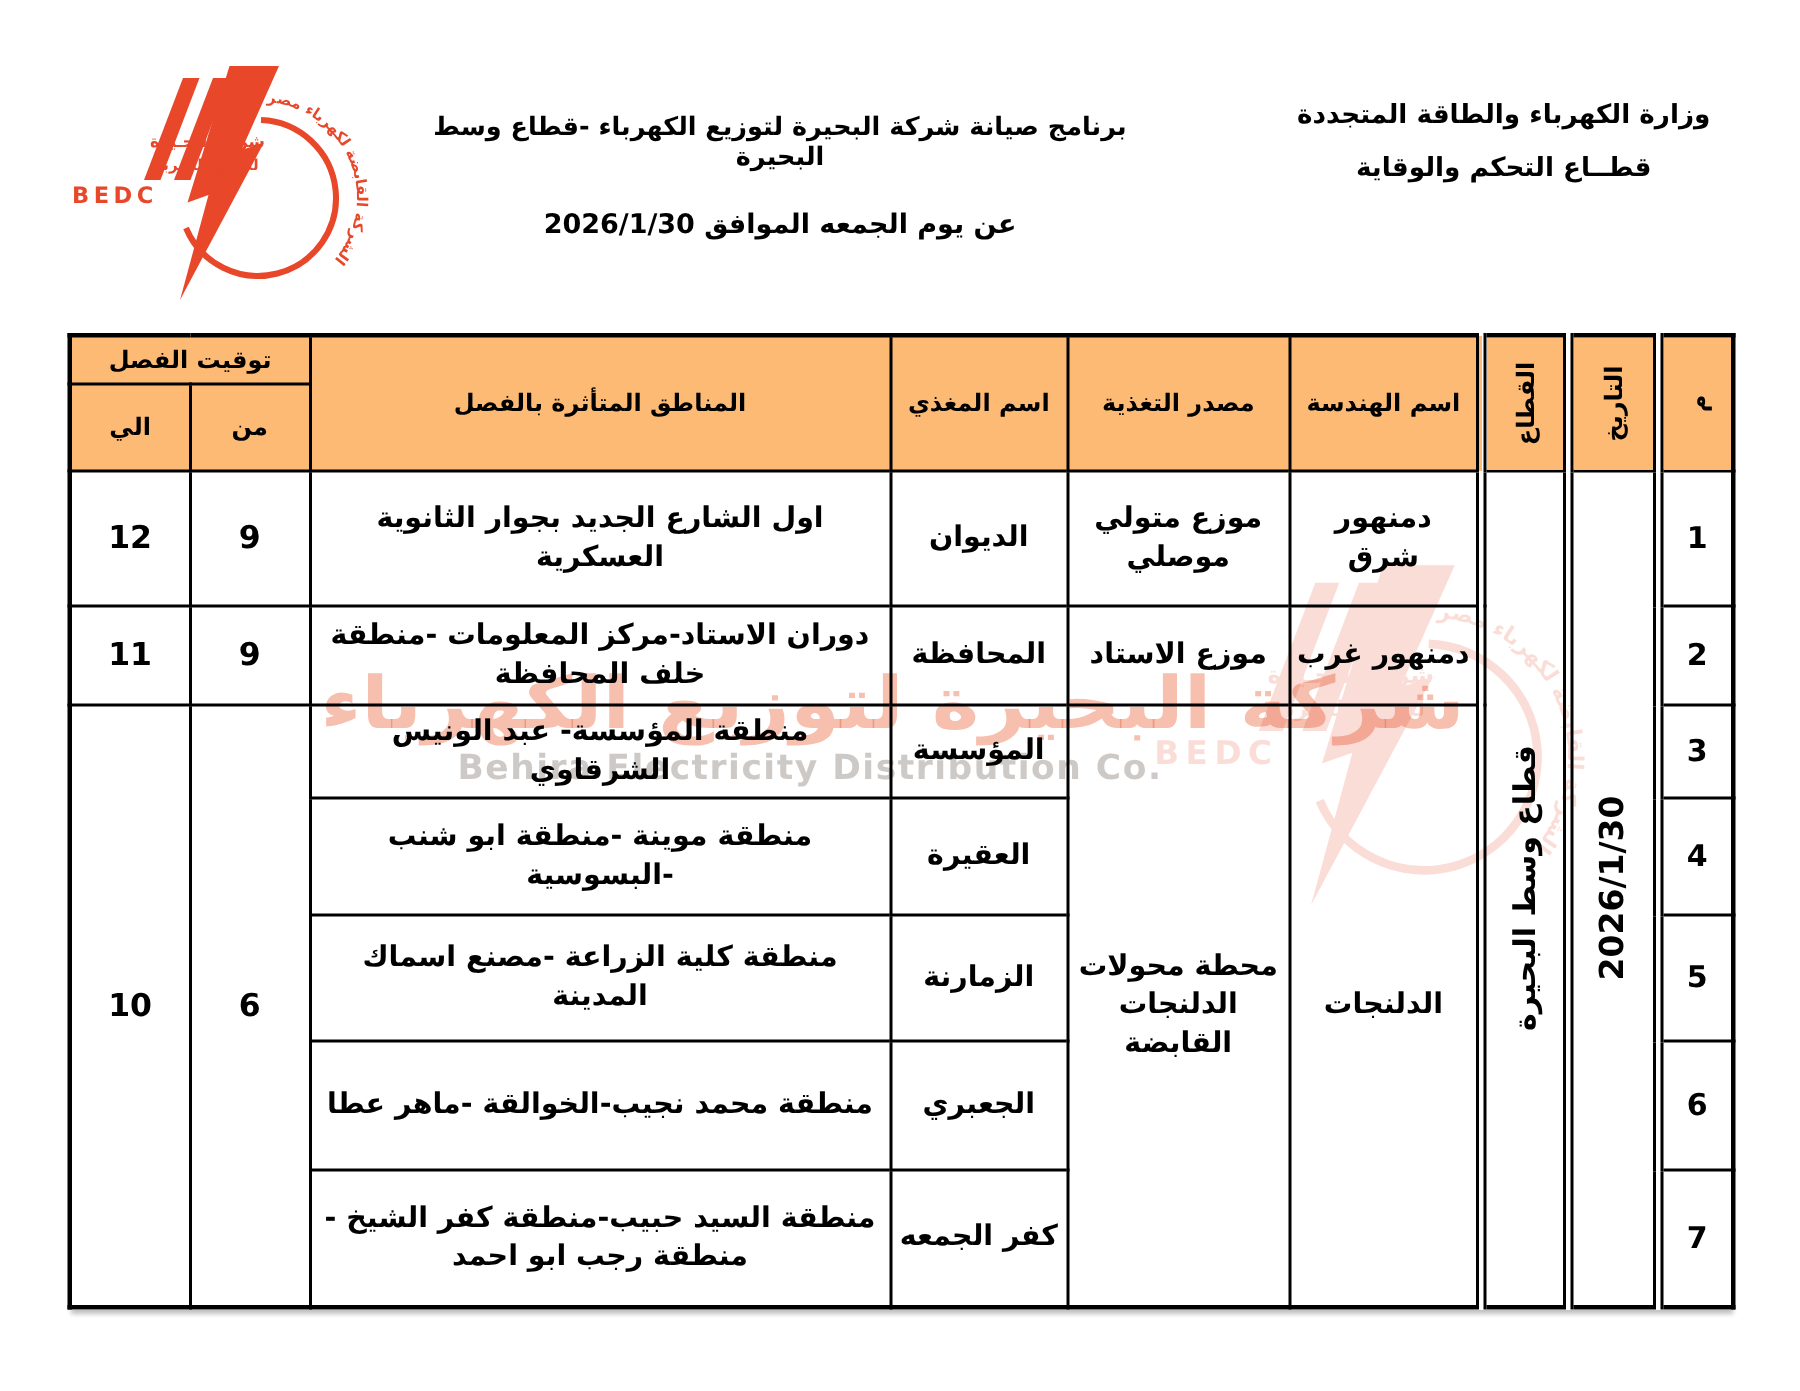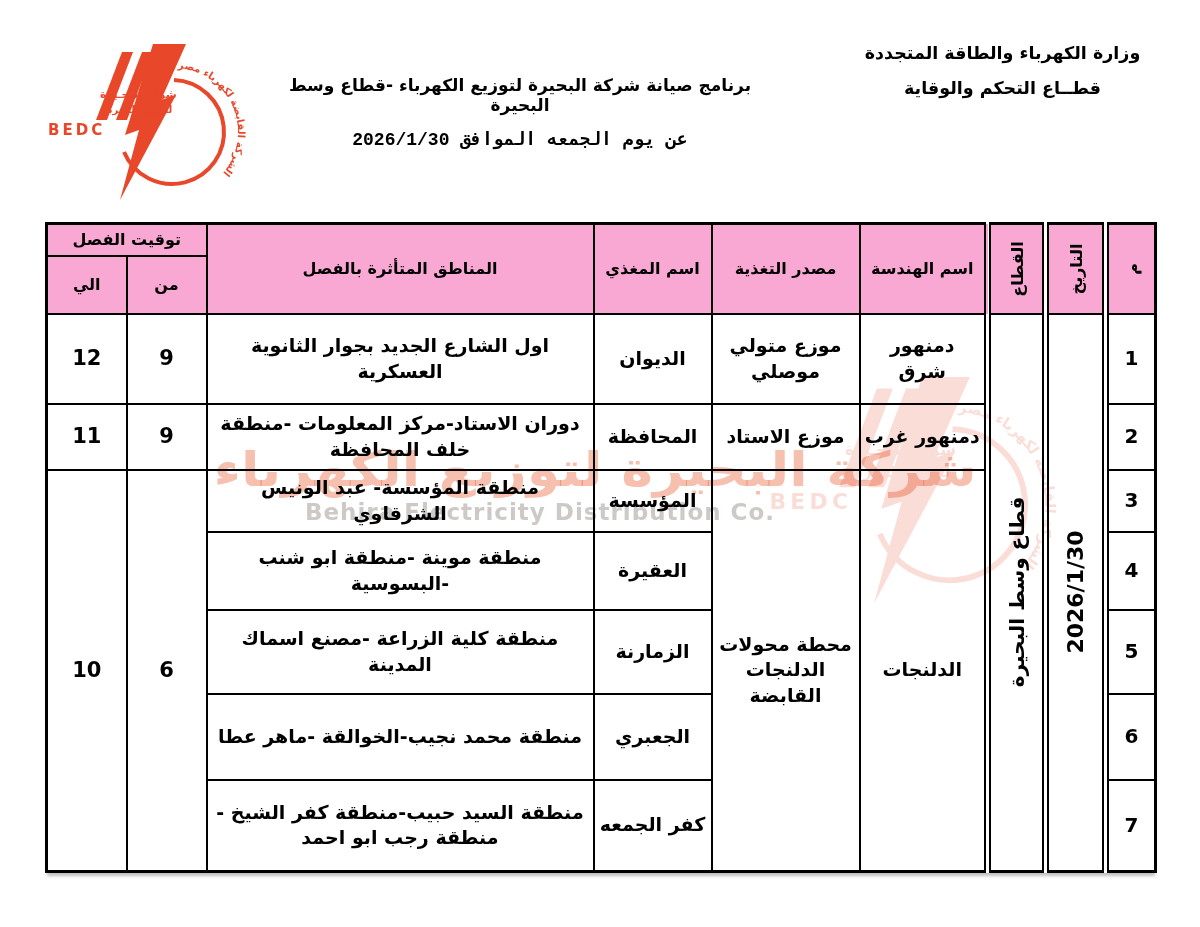--- a/index.html
+++ b/index.html
@@ -3,40 +3,40 @@
 <meta charset="utf-8">
 <style>
   html,body{margin:0;padding:0;}
   body{
     width:1200px;height:927px;background:#ffffff;position:relative;overflow:hidden;
     font-family:"DejaVu Sans", sans-serif;color:#000;
   }
   .logo-main{position:absolute;left:36px;top:40px;width:210px;height:172px;}
   .hdr-center{position:absolute;left:285px;top:75px;width:470px;text-align:center;
     direction:rtl;font-weight:bold;font-size:17px;}
-  .hdr-center .line2{margin-top:13px;font-size:18px;font-family:Liberation Mono, monospace;}
-  .hdr-right{position:absolute;left:815px;top:36px;width:375px;text-align:center;
+  .hdr-center .line2{margin-top:24px;font-size:18px;}
+  .hdr-right{position:absolute;left:815px;top:60px;width:375px;text-align:center;
     direction:rtl;font-weight:bold;font-size:17.5px;line-height:35px;}
   .hdr-right div{white-space:nowrap;}
 
   
   .wm-ar{position:absolute;left:160px;top:441px;width:870px;text-align:center;direction:rtl;
     font-weight:bold;font-size:48px;white-space:nowrap;color:rgba(233,96,52,0.40);
     transform:scaleX(1.12);letter-spacing:2px;}
   .wm-en{position:absolute;left:195px;top:499px;width:580px;text-align:right;
     font-weight:bold;font-size:23px;white-space:nowrap;color:rgba(145,135,128,0.45);
     letter-spacing:1px;}
   .wm-logo{position:absolute;left:752px;top:358px;width:305px;height:276px;opacity:0.18;}
 
   table.sched{position:absolute;left:45px;top:222px;border-collapse:collapse;
     table-layout:fixed;direction:rtl;border:3px solid #000;
     box-shadow:0 5px 3px -2px rgba(0,0,0,0.25);}
   .sched th,.sched td{border:2px solid #000;padding:0 4px;font-weight:bold;
     text-align:center;vertical-align:middle;background:transparent;}
-  .sched th{background:#f9a8d4;font-size:16px;}
+  .sched th{background:#fdba74;font-size:16px;}
   .sched td{font-size:19px;line-height:1.35;}
   .dL{border-left:7px double #000 !important;}
   tr.hr1{height:32px;} tr.hr2{height:58px;}
   tr.r1{height:90px;} tr.r2{height:66px;} tr.r3{height:62px;} tr.r4{height:78px;}
   tr.r5{height:84px;} tr.r6{height:86px;} tr.r7{height:92px;}
   td.vcell,th.vcell{position:relative;}
   .v{position:absolute;left:50%;top:50%;white-space:nowrap;
      transform:translate(-50%,-50%) rotate(-90deg);}
   .v-num{direction:ltr;font-size:22px;}
   .v-sec{font-size:20px;}

